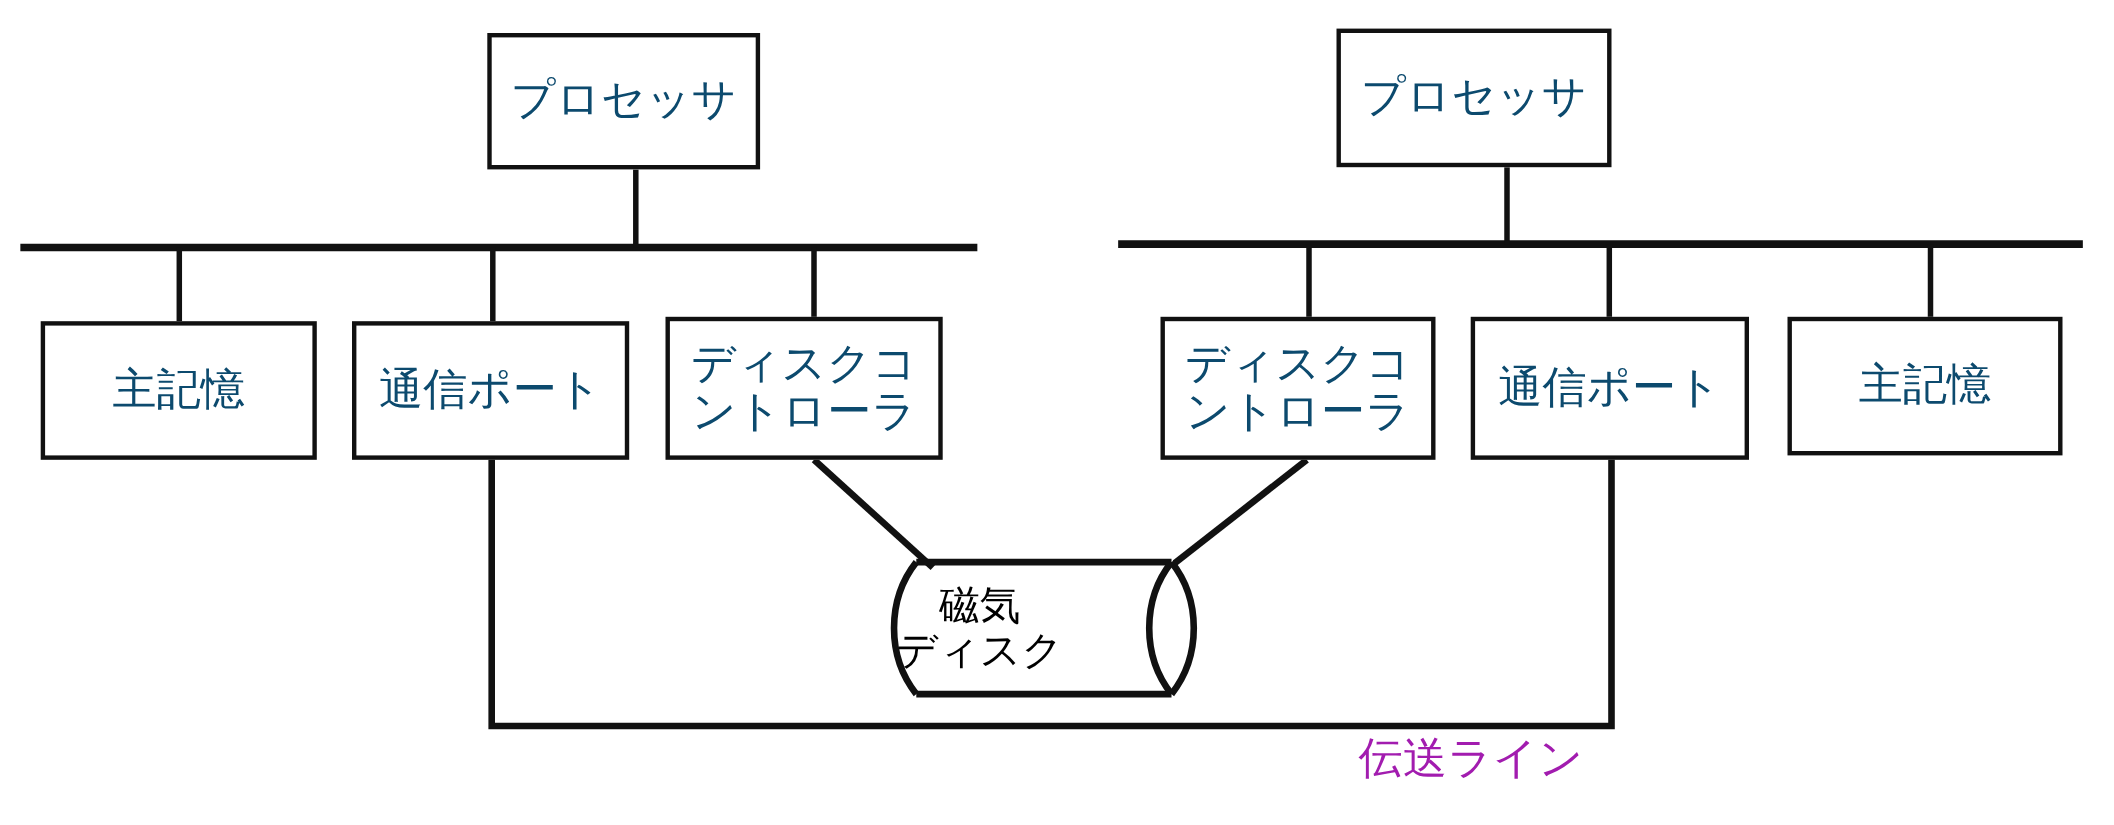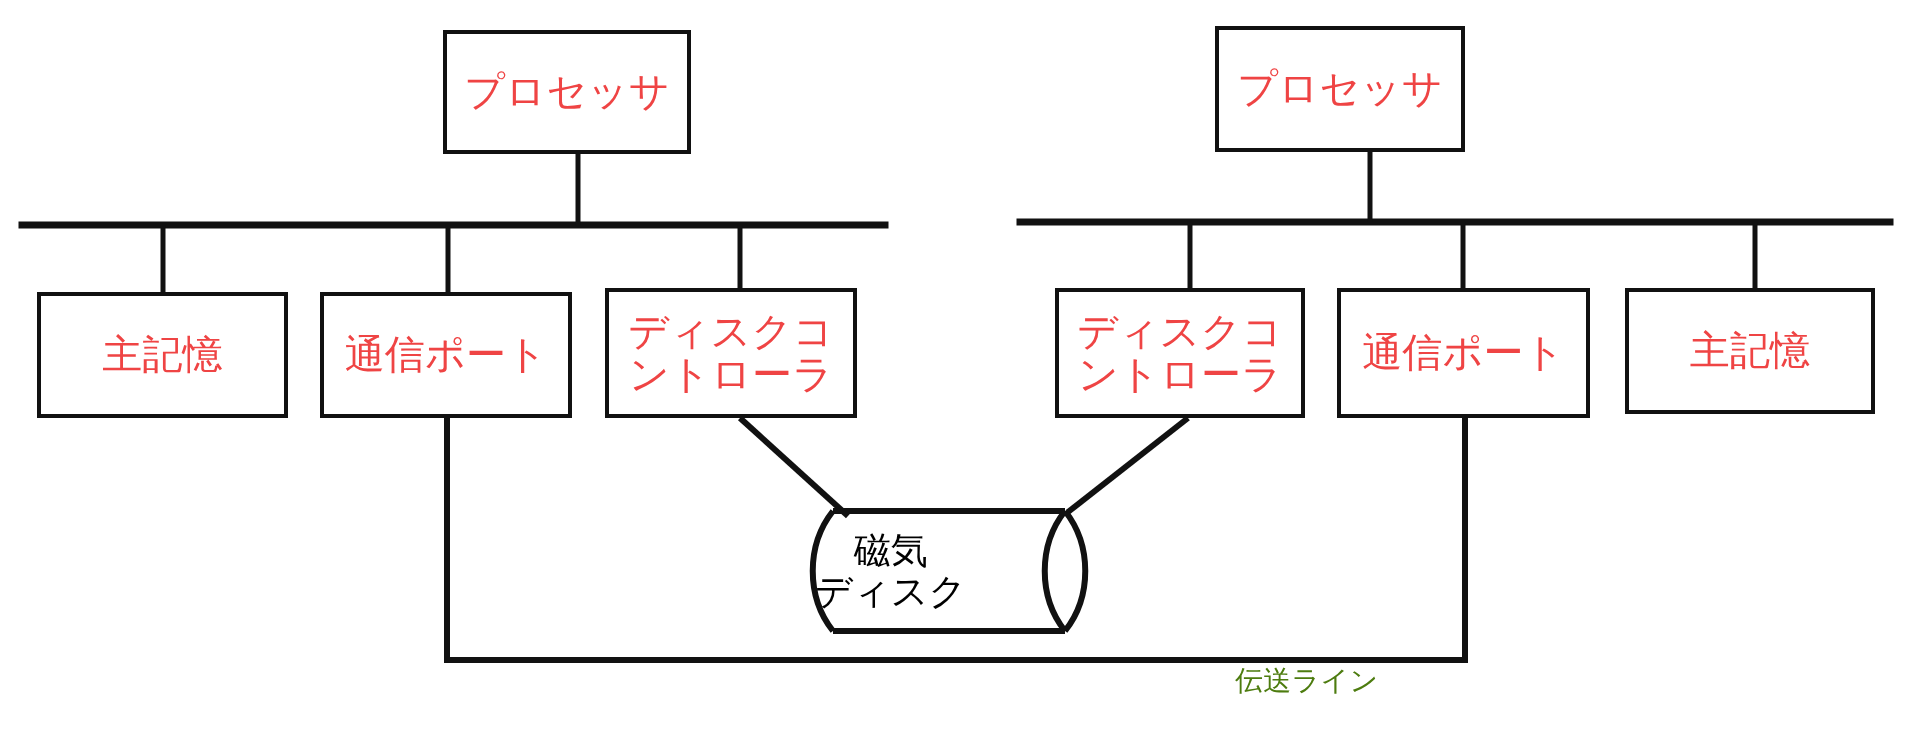--- a/index.html
+++ b/index.html
@@ -25,21 +25,21 @@
   }
   .node-box {
     position: absolute;
     box-sizing: border-box;
     border: 4px solid #111111;
     background: #ffffff;
     display: flex;
     align-items: center;
     justify-content: center;
     text-align: center;
-    color: #ef4444;
+    color: #0c4a6e;
     line-height: 1.08;
     font-weight: 500;
     letter-spacing: 0.01em;
   }
   .node-label {
     display: block;
     white-space: pre-line;
     font-size: 40px;
   }
   .cyl {
@@ -49,22 +49,22 @@
     text-align: center;
     pointer-events: none;
   }
   .cyl .node-label {
     font-size: 37px;
     line-height: 1.12;
     transform: translateX(-12px);
   }
   .free-label {
     position: absolute;
-    color: #4d7c0f;
-    font-size: 28px;
+    color: #a21caf;
+    font-size: 40px;
     white-space: nowrap;
     letter-spacing: 0.01em;
   }
 </style>
 </head>
 <body>
 
 <div id="canvas">
 
   <svg id="diagram-svg" viewBox="0 0 1922 750" preserveAspectRatio="none" aria-hidden="true">

